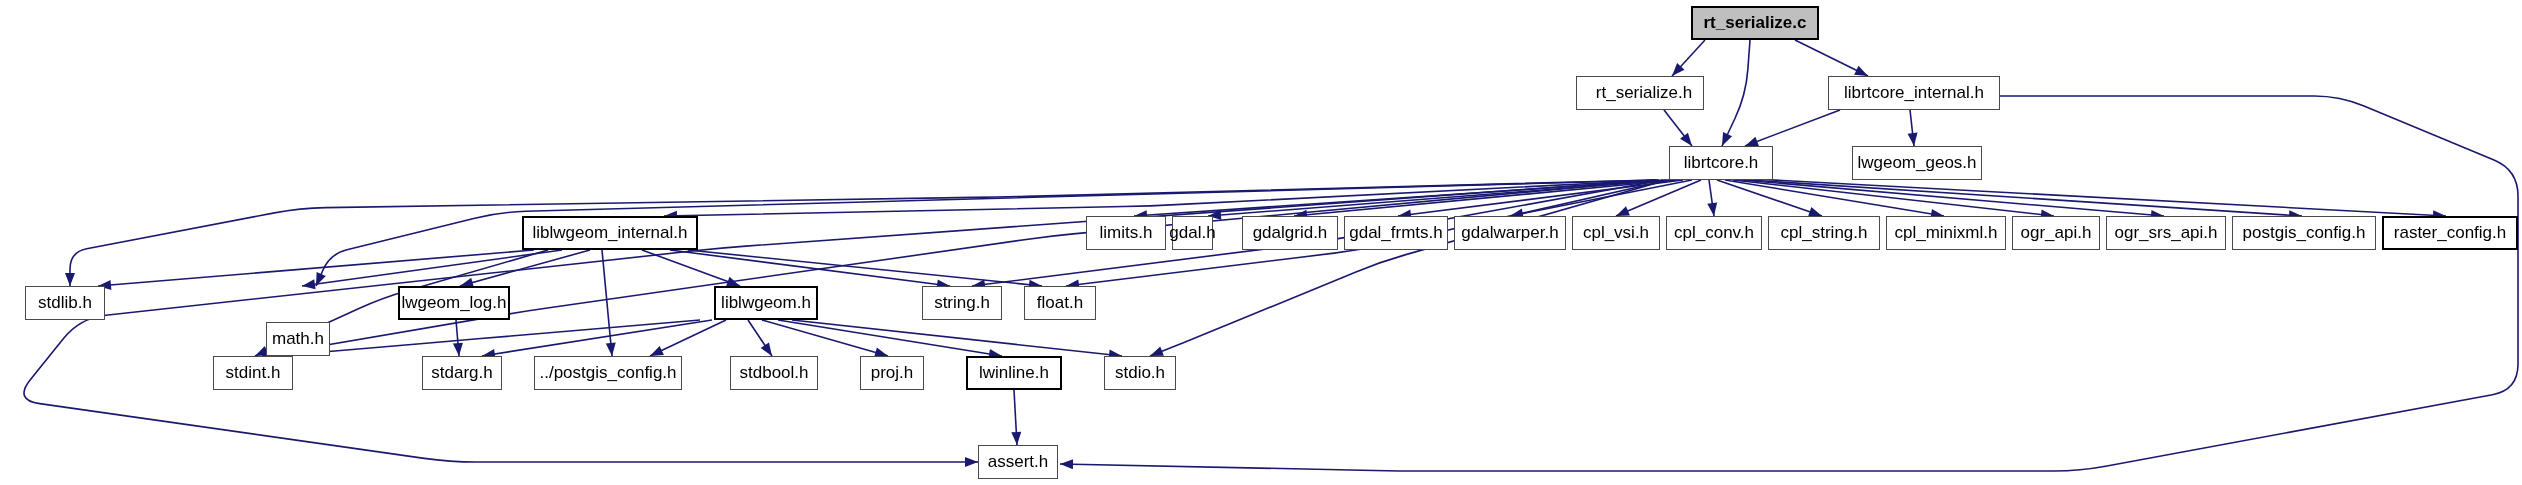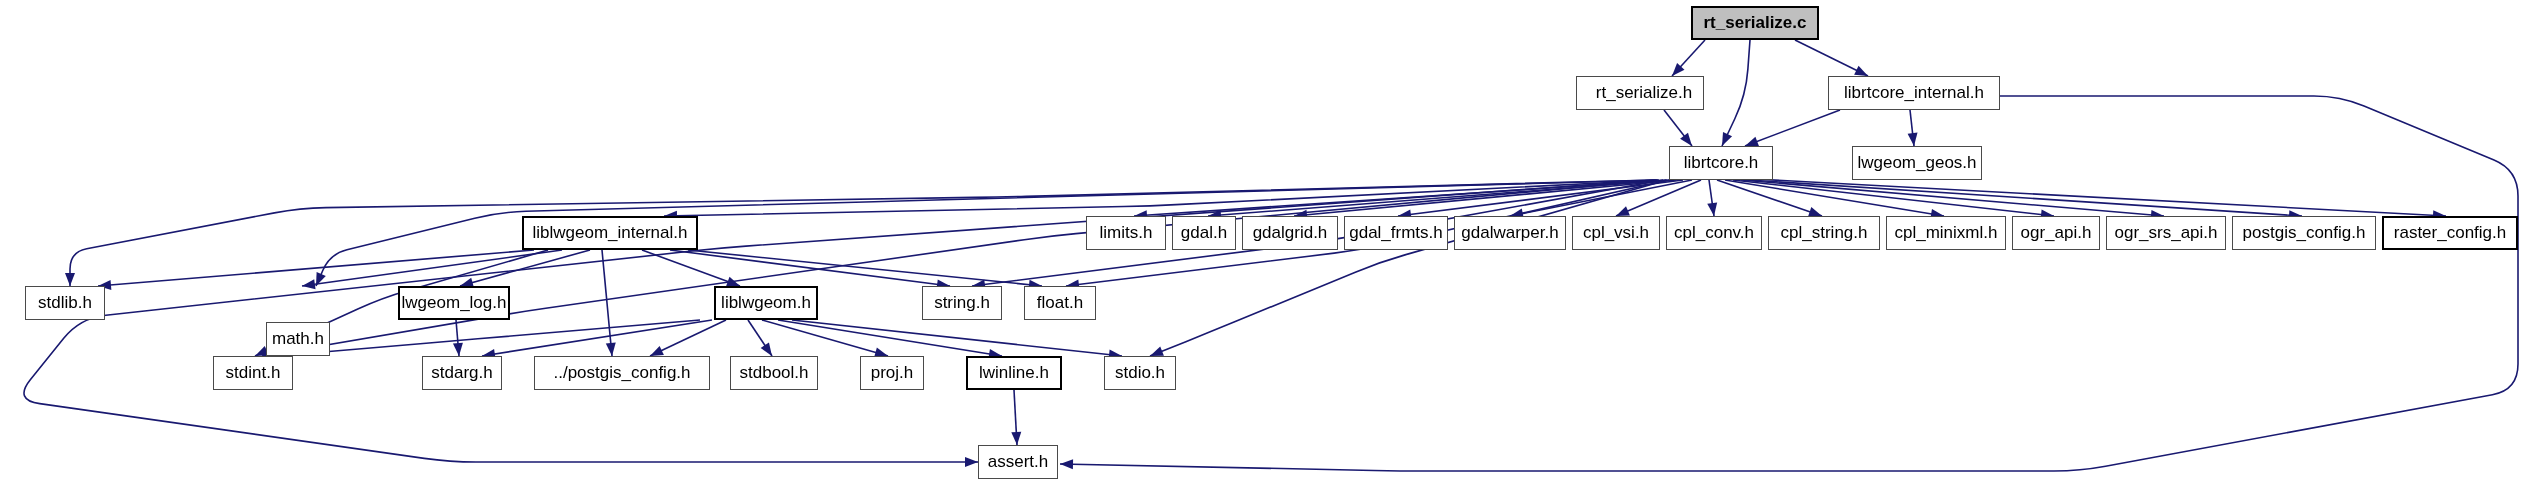--- a/index.html
+++ b/index.html
@@ -138,40 +138,40 @@
       <polygon points="1017,445 1021.2845401285764,431.7469733310984 1011.299383049267,432.29161826269706" fill="#191970"></polygon>
     </svg>
   <div id="nodes">
       <div class="node current" style="left: 1691px; top: 6px; width: 128px; height: 34px;">rt_serialize.c</div>
       <div class="node normal" style="left: 1576px; top: 76px; width: 128px; height: 34px; padding-left: 8px;">rt_serialize.h</div>
       <div class="node normal" style="left: 1807px; top: 76px; width: 172px; height: 34px; margin-left: 21px;">librtcore_internal.h</div>
       <div class="node normal" style="left: 1653px; top: 146px; width: 104px; height: 34px; margin-left: 16px;">librtcore.h</div>
       <div class="node normal" style="left: 1852px; top: 146px; width: 130px; height: 34px;">lwgeom_geos.h</div>
       <div class="node bold" style="left: 522px; top: 216px; width: 176px; height: 34px;">liblwgeom_internal.h</div>
       <div class="node normal" style="left: 1086px; top: 216px; width: 80px; height: 34px;">limits.h</div>
-      <div class="node normal" style="left: 1172px; top: 216px; width: 64px; height: 34px;">gdal.h</div>
+      <div class="node normal" style="left: 1172px; top: 216px; width: 41px; height: 34px;">gdal.h</div>
       <div class="node normal" style="left: 1242px; top: 216px; width: 96px; height: 34px;">gdalgrid.h</div>
       <div class="node normal" style="left: 1344px; top: 216px; width: 104px; height: 34px;">gdal_frmts.h</div>
       <div class="node normal" style="left: 1454px; top: 216px; width: 112px; height: 34px;">gdalwarper.h</div>
       <div class="node normal" style="left: 1572px; top: 216px; width: 88px; height: 34px;">cpl_vsi.h</div>
       <div class="node normal" style="left: 1666px; top: 216px; width: 96px; height: 34px;">cpl_conv.h</div>
       <div class="node normal" style="left: 1768px; top: 216px; width: 112px; height: 34px;">cpl_string.h</div>
       <div class="node normal" style="left: 1886px; top: 216px; width: 120px; height: 34px;">cpl_minixml.h</div>
       <div class="node normal" style="left: 2012px; top: 216px; width: 88px; height: 34px;">ogr_api.h</div>
       <div class="node normal" style="left: 2106px; top: 216px; width: 120px; height: 34px;">ogr_srs_api.h</div>
       <div class="node normal" style="left: 2232px; top: 216px; width: 144px; height: 34px;">postgis_config.h</div>
       <div class="node bold" style="left: 2382px; top: 216px; width: 136px; height: 34px;">raster_config.h</div>
       <div class="node normal" style="left: 25px; top: 286px; width: 80px; height: 34px;">stdlib.h</div>
       <div class="node normal" style="left: 266px; top: 286px; width: 64px; height: 34px; margin-top: 36px;">math.h</div>
       <div class="node bold" style="left: 398px; top: 286px; width: 112px; height: 34px;">lwgeom_log.h</div>
       <div class="node bold" style="left: 690px; top: 286px; width: 104px; height: 34px; margin-left: 24px;">liblwgeom.h</div>
       <div class="node normal" style="left: 922px; top: 286px; width: 80px; height: 34px;">string.h</div>
       <div class="node normal" style="left: 1024px; top: 286px; width: 72px; height: 34px;">float.h</div>
       <div class="node normal" style="left: 213px; top: 356px; width: 80px; height: 34px;">stdint.h</div>
       <div class="node normal" style="left: 422px; top: 356px; width: 80px; height: 34px;">stdarg.h</div>
-      <div class="node normal" style="left: 534px; top: 356px; width: 176px; height: 34px; text-align: center;">../postgis_config.h</div>
+      <div class="node normal" style="left: 534px; top: 356px; width: 148px; height: 34px; text-align: center;">../postgis_config.h</div>
       <div class="node normal" style="left: 730px; top: 356px; width: 88px; height: 34px;">stdbool.h</div>
       <div class="node normal" style="left: 860px; top: 356px; width: 64px; height: 34px;">proj.h</div>
       <div class="node bold" style="left: 966px; top: 356px; width: 96px; height: 34px;">lwinline.h</div>
       <div class="node normal" style="left: 1104px; top: 356px; width: 72px; height: 34px;">stdio.h</div>
       <div class="node normal" style="left: 978px; top: 445px; width: 80px; height: 34px;">assert.h</div>
     </div>
 </div>
 
 </body></html>

